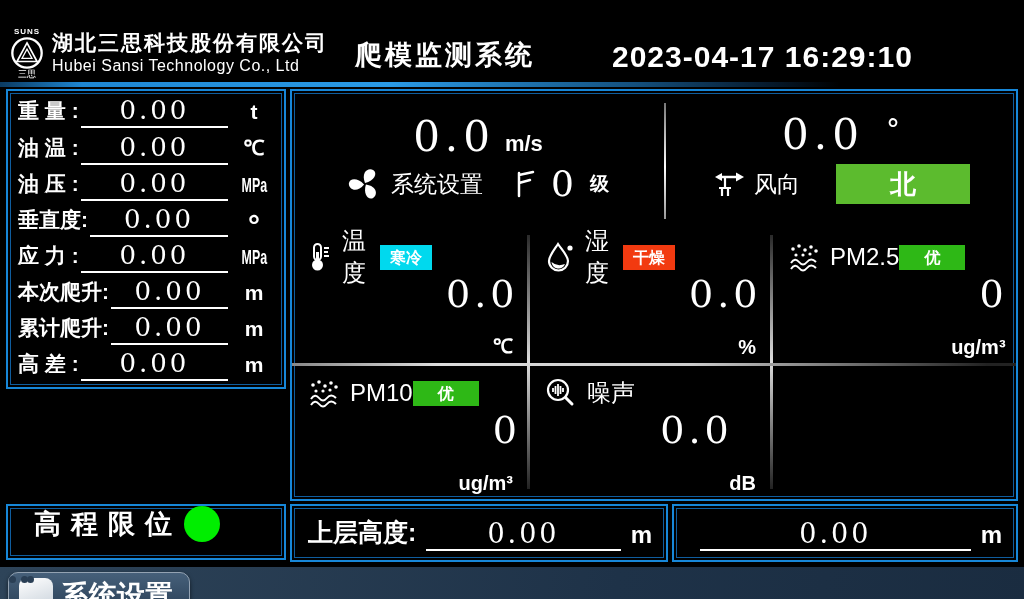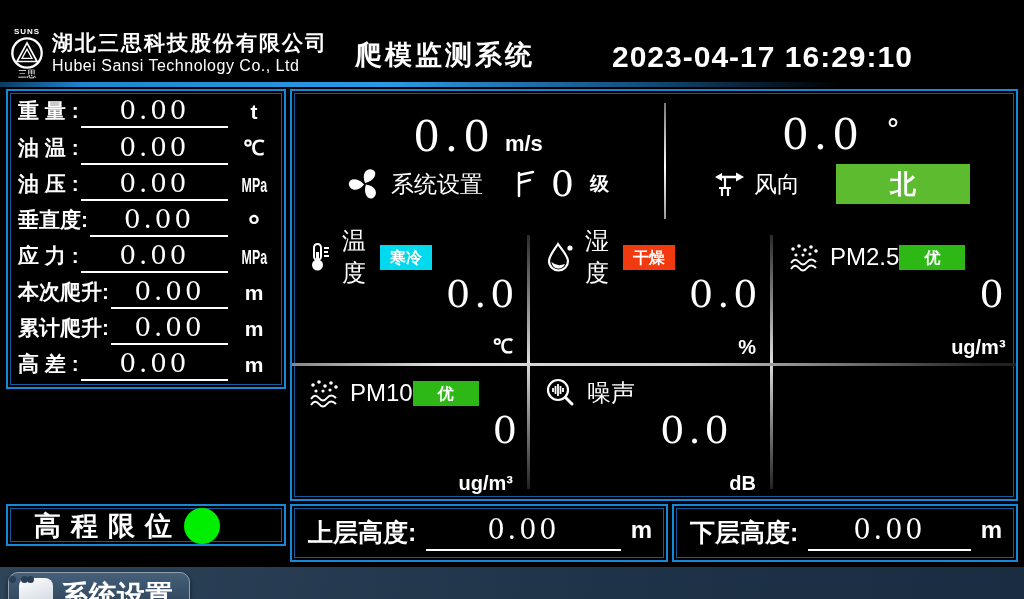--- a/index.html
+++ b/index.html
@@ -65,24 +65,24 @@
   .cell{position:relative;display:flex;flex-direction:row;padding:12px 14px 6px 16px;box-sizing:border-box;}
   .cell-head{display:flex;align-items:center;height:36px;}
   .cell-label{font-size:24px;margin-left:10px;}
   .badge{margin-left:auto;margin-right:14px;width:66px;height:25px;line-height:25px;
          text-align:center;font-size:16px;font-weight:bold;color:#fff;}
   .cell-value{flex:1;display:flex;align-items:center;justify-content:center;
               font-family:"DejaVu Serif",serif;font-size:38px;letter-spacing:4px;padding-bottom:8px;line-height:1;}
   .cell-unit{position:absolute;right:16px;bottom:4px;font-weight:bold;font-size:20px;}
 
   
-  .box-limit{left:6px;top:479px;width:280px;height:42px;display:flex;align-items:flex-end;padding-left:26px;}
+  .box-limit{left:6px;top:479px;width:280px;height:56px;display:flex;align-items:flex-start;padding-left:26px;}
   .limit-label{font-size:27px;font-weight:bold;letter-spacing:10px;}
   .limit-ind{width:36px;height:36px;border-radius:50%;margin-left:2px;}
-  .hbox{display:flex;padding:10px 14px 9px 16px;}
+  .hbox{display:flex;align-items:flex-end;padding:10px 14px 9px 16px;}
   .box-upper{left:290px;top:479px;width:378px;height:58px;}
   .box-lower{left:672px;top:479px;width:346px;height:58px;}
   .hbox-label{font-size:25px;font-weight:bold;white-space:pre;padding-bottom:2px;}
   .hbox-value{flex:1;border-bottom:2px solid #fff;text-align:center;font-family:"DejaVu Serif",serif;
               font-size:27px;letter-spacing:3px;padding-bottom:2px;margin:0 10px;line-height:1;}
   .hbox-unit{font-size:24px;font-weight:bold;padding-bottom:2px;}
 
   
   .footer{position:absolute;top:540px;left:0;width:1024px;height:59px;
           background:linear-gradient(100deg,#2e4459,#1e3248 60%,#1a2c40);border-top:2px solid #000;box-sizing:border-box;}
@@ -336,21 +336,20 @@
     <span class="limit-ind" style="background-color: rgb(0, 238, 0);"></span>
   </div>
 
   <div class="bpanel hbox box-upper">
     <span class="hbox-label">上层高度:</span>
     <span class="hbox-value">0.00</span>
     <span class="hbox-unit">m</span>
   </div>
 
   <div class="bpanel hbox box-lower">
-    <span class="hbox-label">下层高度:</span>
     <span class="hbox-value">0.00</span>
     <span class="hbox-unit">m</span>
   </div>
 
   <div class="footer">
     <div class="settings-btn">
       <span class="settings-icon">
         <span class="sline sl1"></span>
         <span class="sline sl2"></span>
         <span class="sline sl3"></span>

